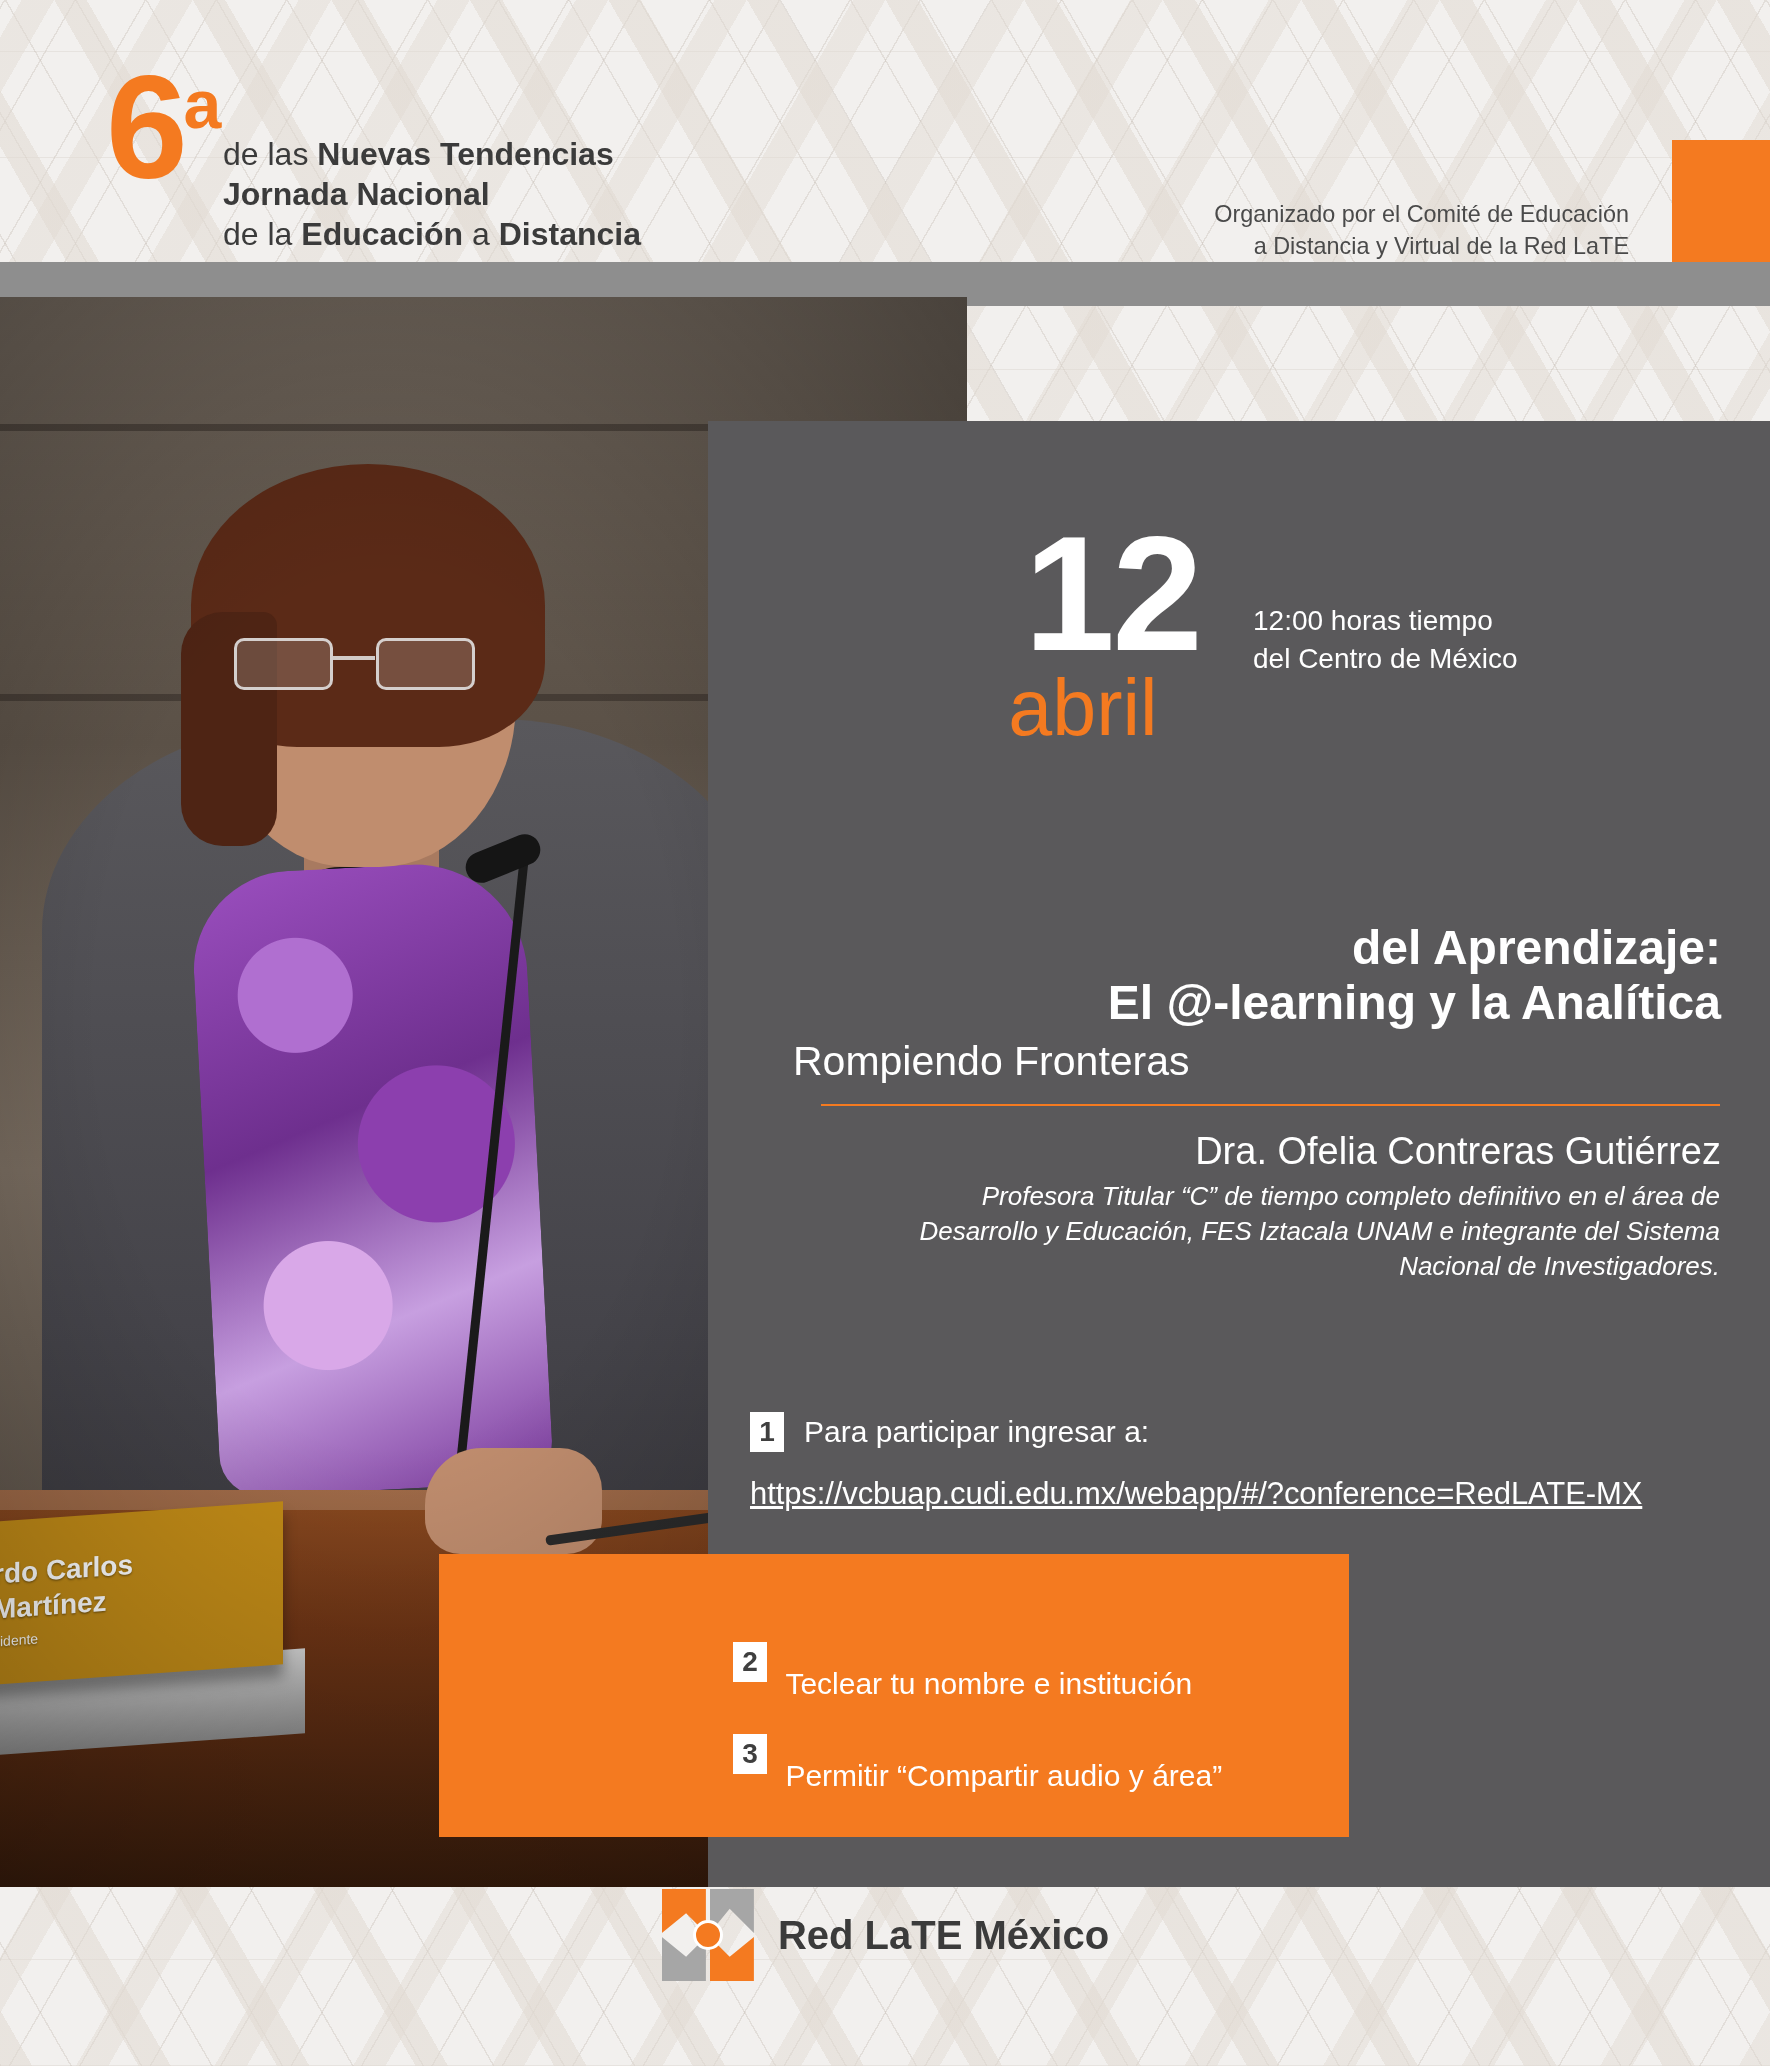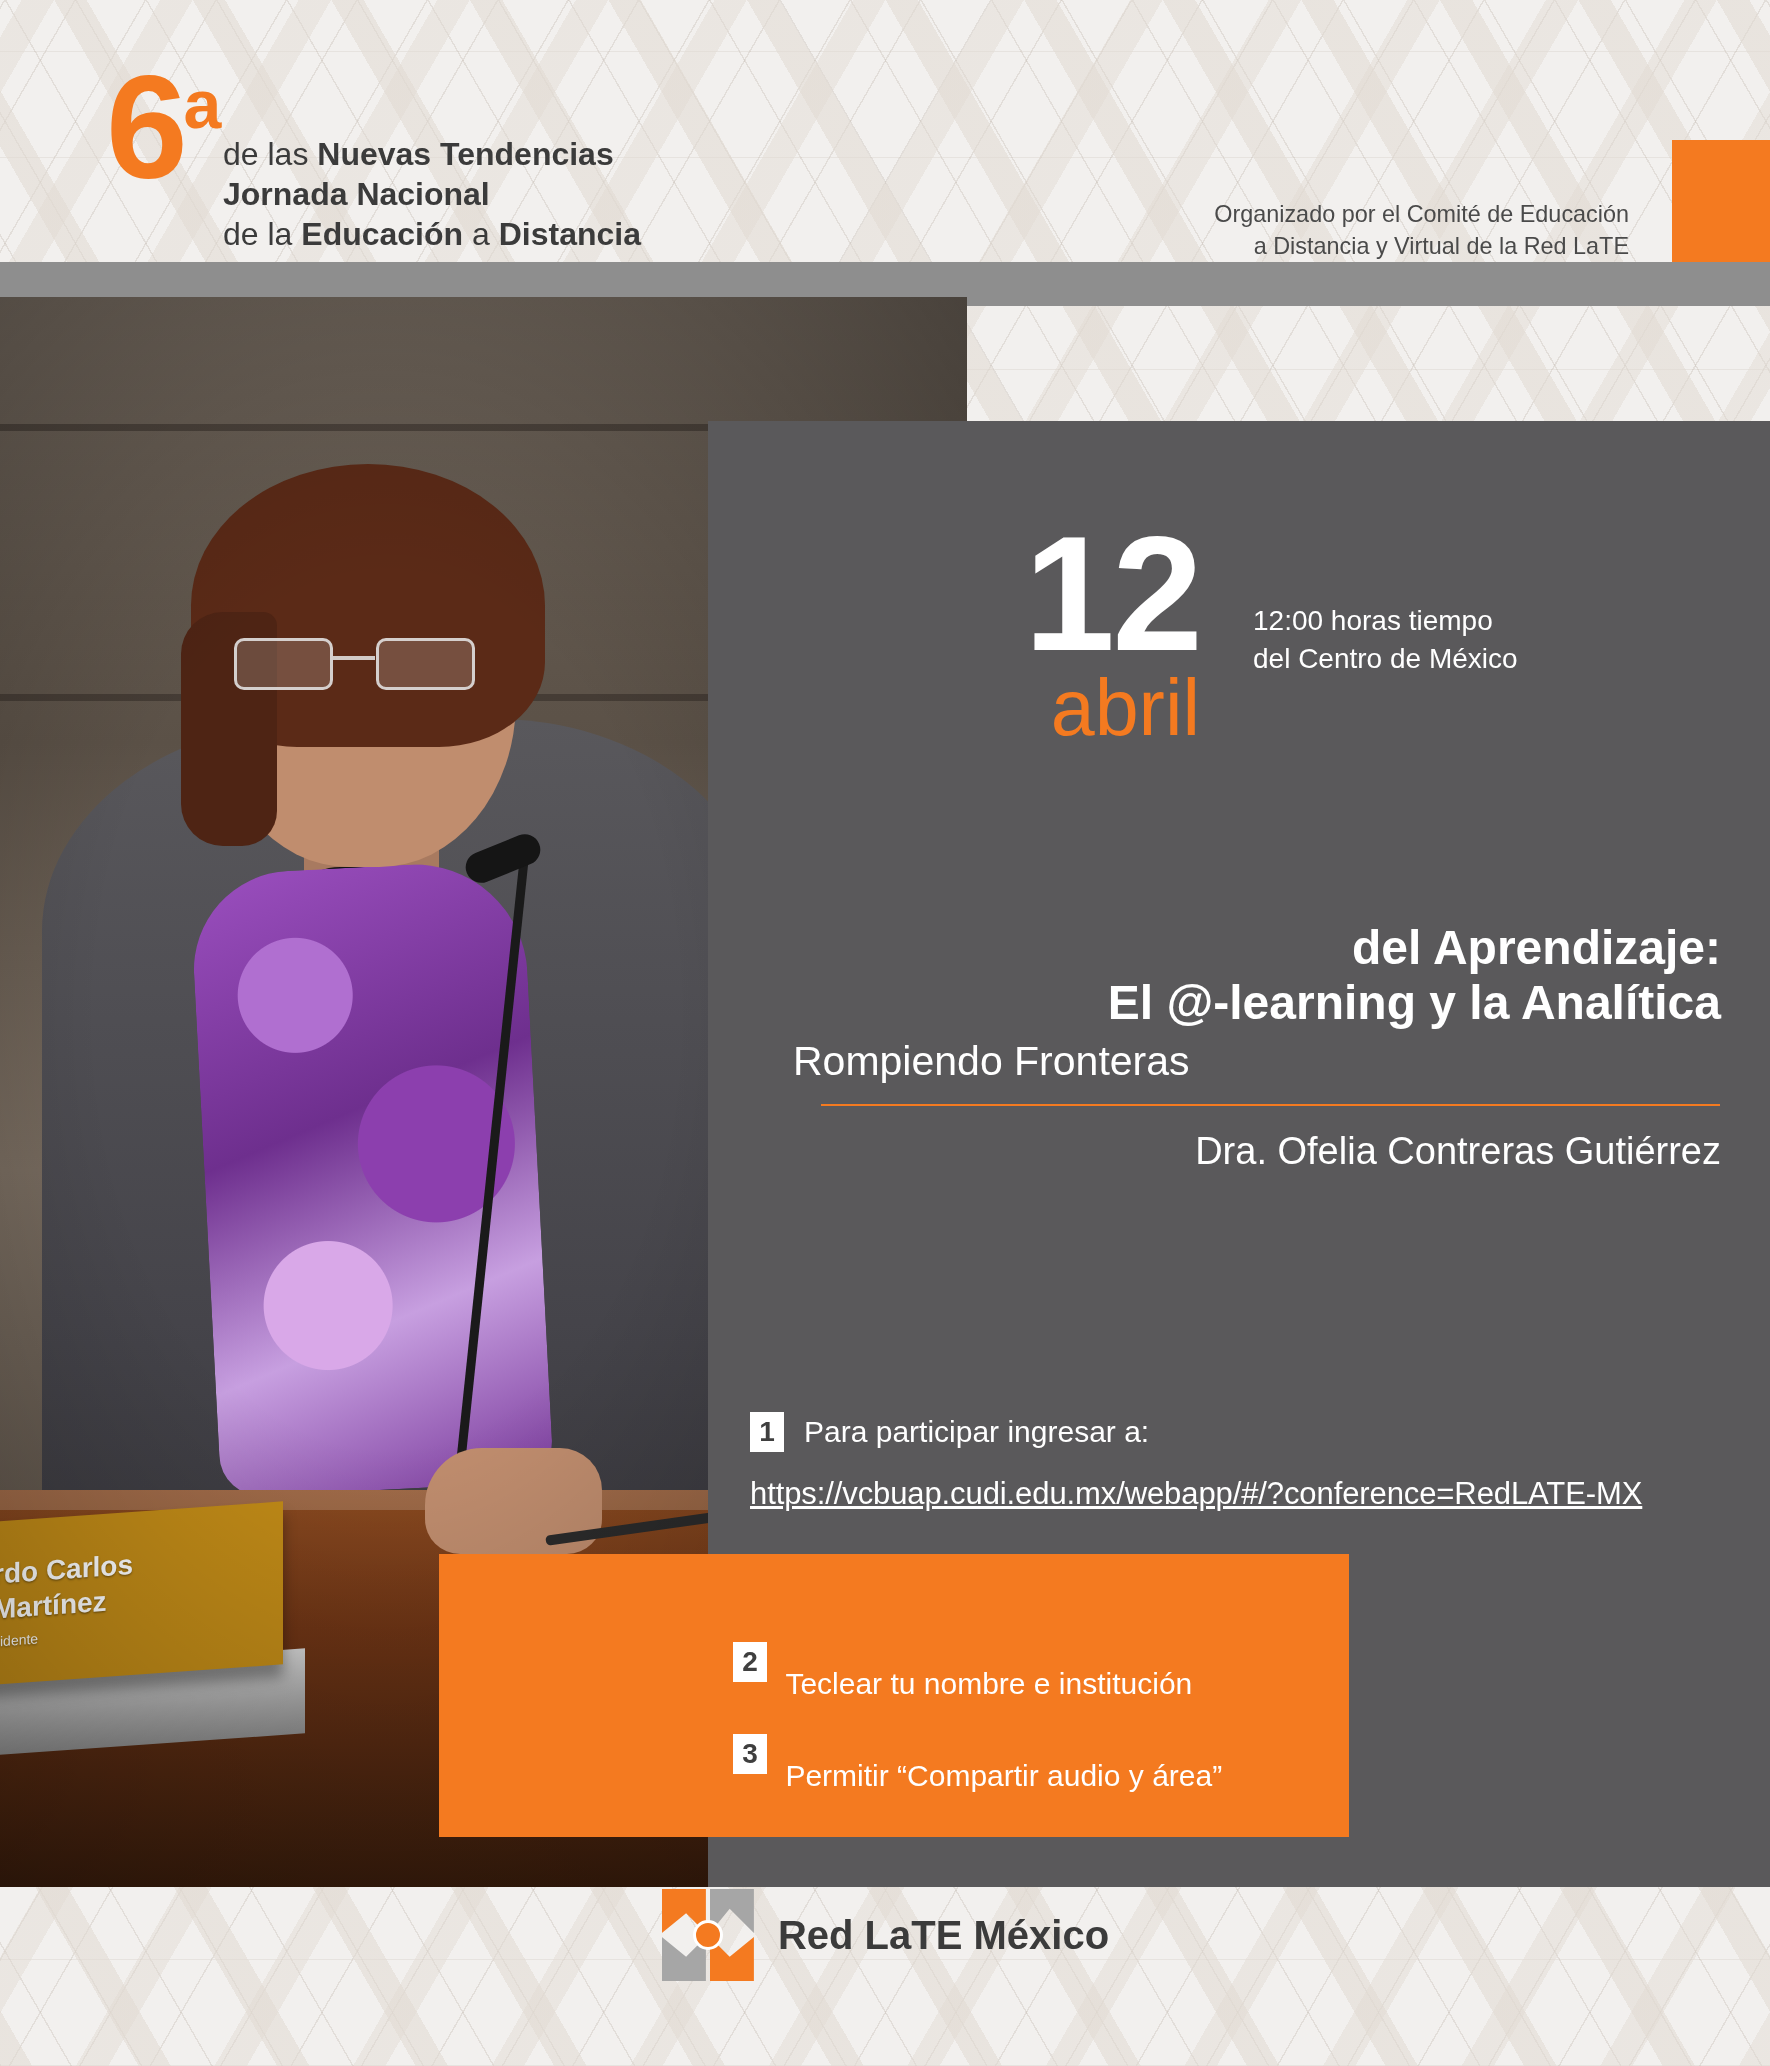--- a/index.html
+++ b/index.html
@@ -268,20 +268,21 @@
     color: #ffffff;
     line-height: 0.86;
     letter-spacing: -2.8px;
   }
   .date-month {
     font-size: 79px;
     font-weight: 400;
     color: #f47a20;
     line-height: 1;
     margin-top: 4.2px;
+    text-align: center;
   }
   .date-time {
     position: absolute;
     left: 545px; top: 181px;
     color: #ffffff;
     font-size: 28px;
     line-height: 1.35;
   }
 
   .talk-title {
@@ -497,20 +498,21 @@
     <div class="talk-title">
       <div>del Aprendizaje:</div>
       <div>El @-learning y la Analítica</div>
     </div>
 
     <div class="talk-sub">Rompiendo Fronteras</div>
 
     <div class="divider"></div>
 
     <div class="speaker-name">Dra. Ofelia Contreras Gutiérrez</div>
+    <div class="speaker-bio">Profesora Titular “C” de tiempo completo definitivo en el área de Desarrollo y Educación, FES Iztacala UNAM e integrante del Sistema Nacional de Investigadores.</div>
 
     <div class="step1">
       <span class="step-num">1</span>
       <span class="txt">Para participar ingresar a:</span>
     </div>
 
     <a class="url" href="#">https://vcbuap.cudi.edu.mx/webapp/#/?conference=RedLATE-MX</a>
   </div>
 
   <div class="orange-box">

